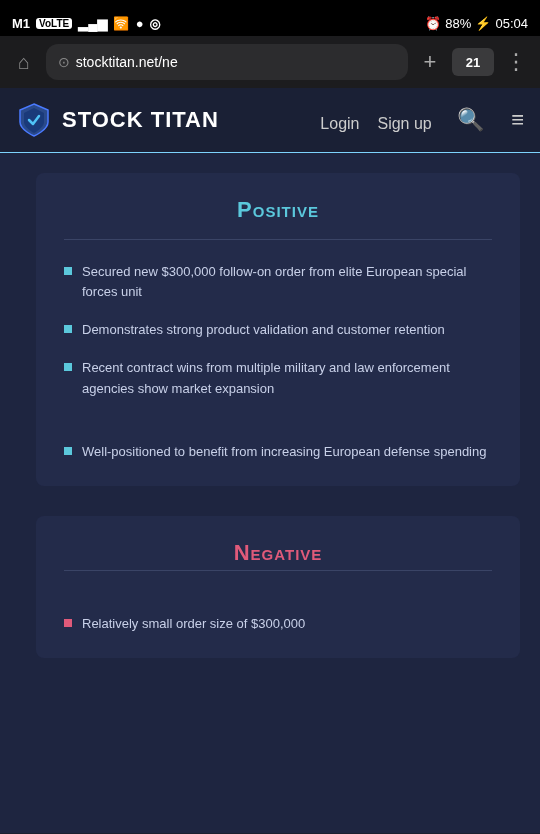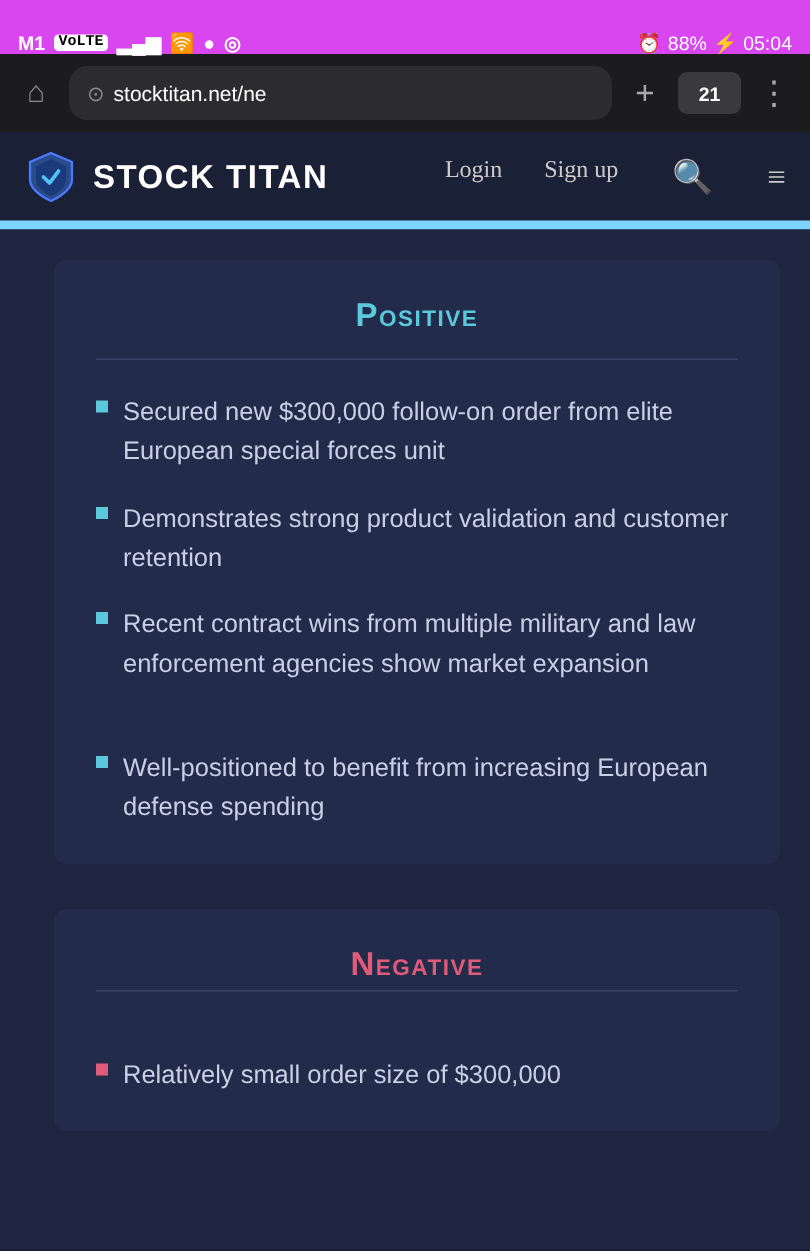--- a/index.html
+++ b/index.html
@@ -8,26 +8,26 @@
     body {
       width: 540px;
       min-height: 834px;
       background: #1a1f2e;
       font-family: -apple-system, BlinkMacSystemFont, 'Segoe UI', Arial, sans-serif;
       overflow-x: hidden;
     }
 
     
     .status-bar {
-      background: #d946ef;
+      background: #000000;
       color: #fff;
       display: flex;
-      align-items: flex-end;
+      align-items: flex-start;
       justify-content: space-between;
-      padding: 0 12px;
+      padding: 16px 12px;
       height: 36px;
       font-size: 13px;
     }
     .status-left {
       display: flex;
       align-items: center;
       gap: 6px;
       font-weight: 600;
     }
     .status-right {
@@ -101,43 +101,42 @@
       justify-content: center;
     }
 
     
     .nav-bar {
       background: #1a2035;
       display: flex;
       align-items: center;
       padding: 0 16px;
       height: 65px;
-      border-bottom: 6px solid #7dd3fc;
+      border-bottom: 1px solid #7dd3fc;
     }
     .nav-logo {
       display: flex;
       align-items: center;
       gap: 10px;
       flex: 1;
     }
     .nav-logo-icon {
       width: 36px;
       height: 36px;
     }
     .nav-logo-text {
       color: #fff;
       font-size: 22px;
       font-weight: 800;
       letter-spacing: 1px;
     }
     .nav-links {
       display: flex;
-      align-items: flex-start;
-      gap: 28px;
-      font-family: Liberation Serif, serif;
+      align-items: flex-end;
+      gap: 18px;
     }
     .nav-link {
       color: #ccc;
       font-size: 16px;
       text-decoration: none;
     }
     .nav-search, .nav-hamburger {
       color: #ccc;
       font-size: 22px;
       cursor: pointer;
@@ -188,21 +187,21 @@
     .bullet-list {
       list-style: none;
       padding: 0;
     }
 
     .bullet-list li {
       display: flex;
       align-items: flex-start;
       gap: 10px;
       color: #c8d0e8;
-      font-size: 17px;
+      font-size: 13px;
       line-height: 1.55;
       margin-bottom: 18px;
     }
 
     .bullet-list li:last-child {
       margin-bottom: 0;
       margin-top: 43px;
     }
 
     .bullet-square {
@@ -229,21 +228,21 @@
     .top-spacer {
       height: 20px;
     }
   </style>
 </head>
 <body>
 
 <div class="status-bar">
   <div class="status-left">
     <span>M1</span>
-    <span style="background:#fff;color:#000;border-radius:3px;padding:0 3px;font-size:10px;font-weight:700;font-family:Liberation Mono, monospace;">VoLTE</span>
+    <span style="background:#fff;color:#000;border-radius:3px;padding:0 3px;font-size:10px;font-weight:700;">VoLTE</span>
     <span>▂▄▆</span>
     <span>🛜</span>
     <span style="font-size:13px;">●</span>
     <span style="font-size:13px;">◎</span>
   </div>
   <div class="status-right">
     <span>⏰</span>
     <span>
       <span>88</span>%
     </span>

